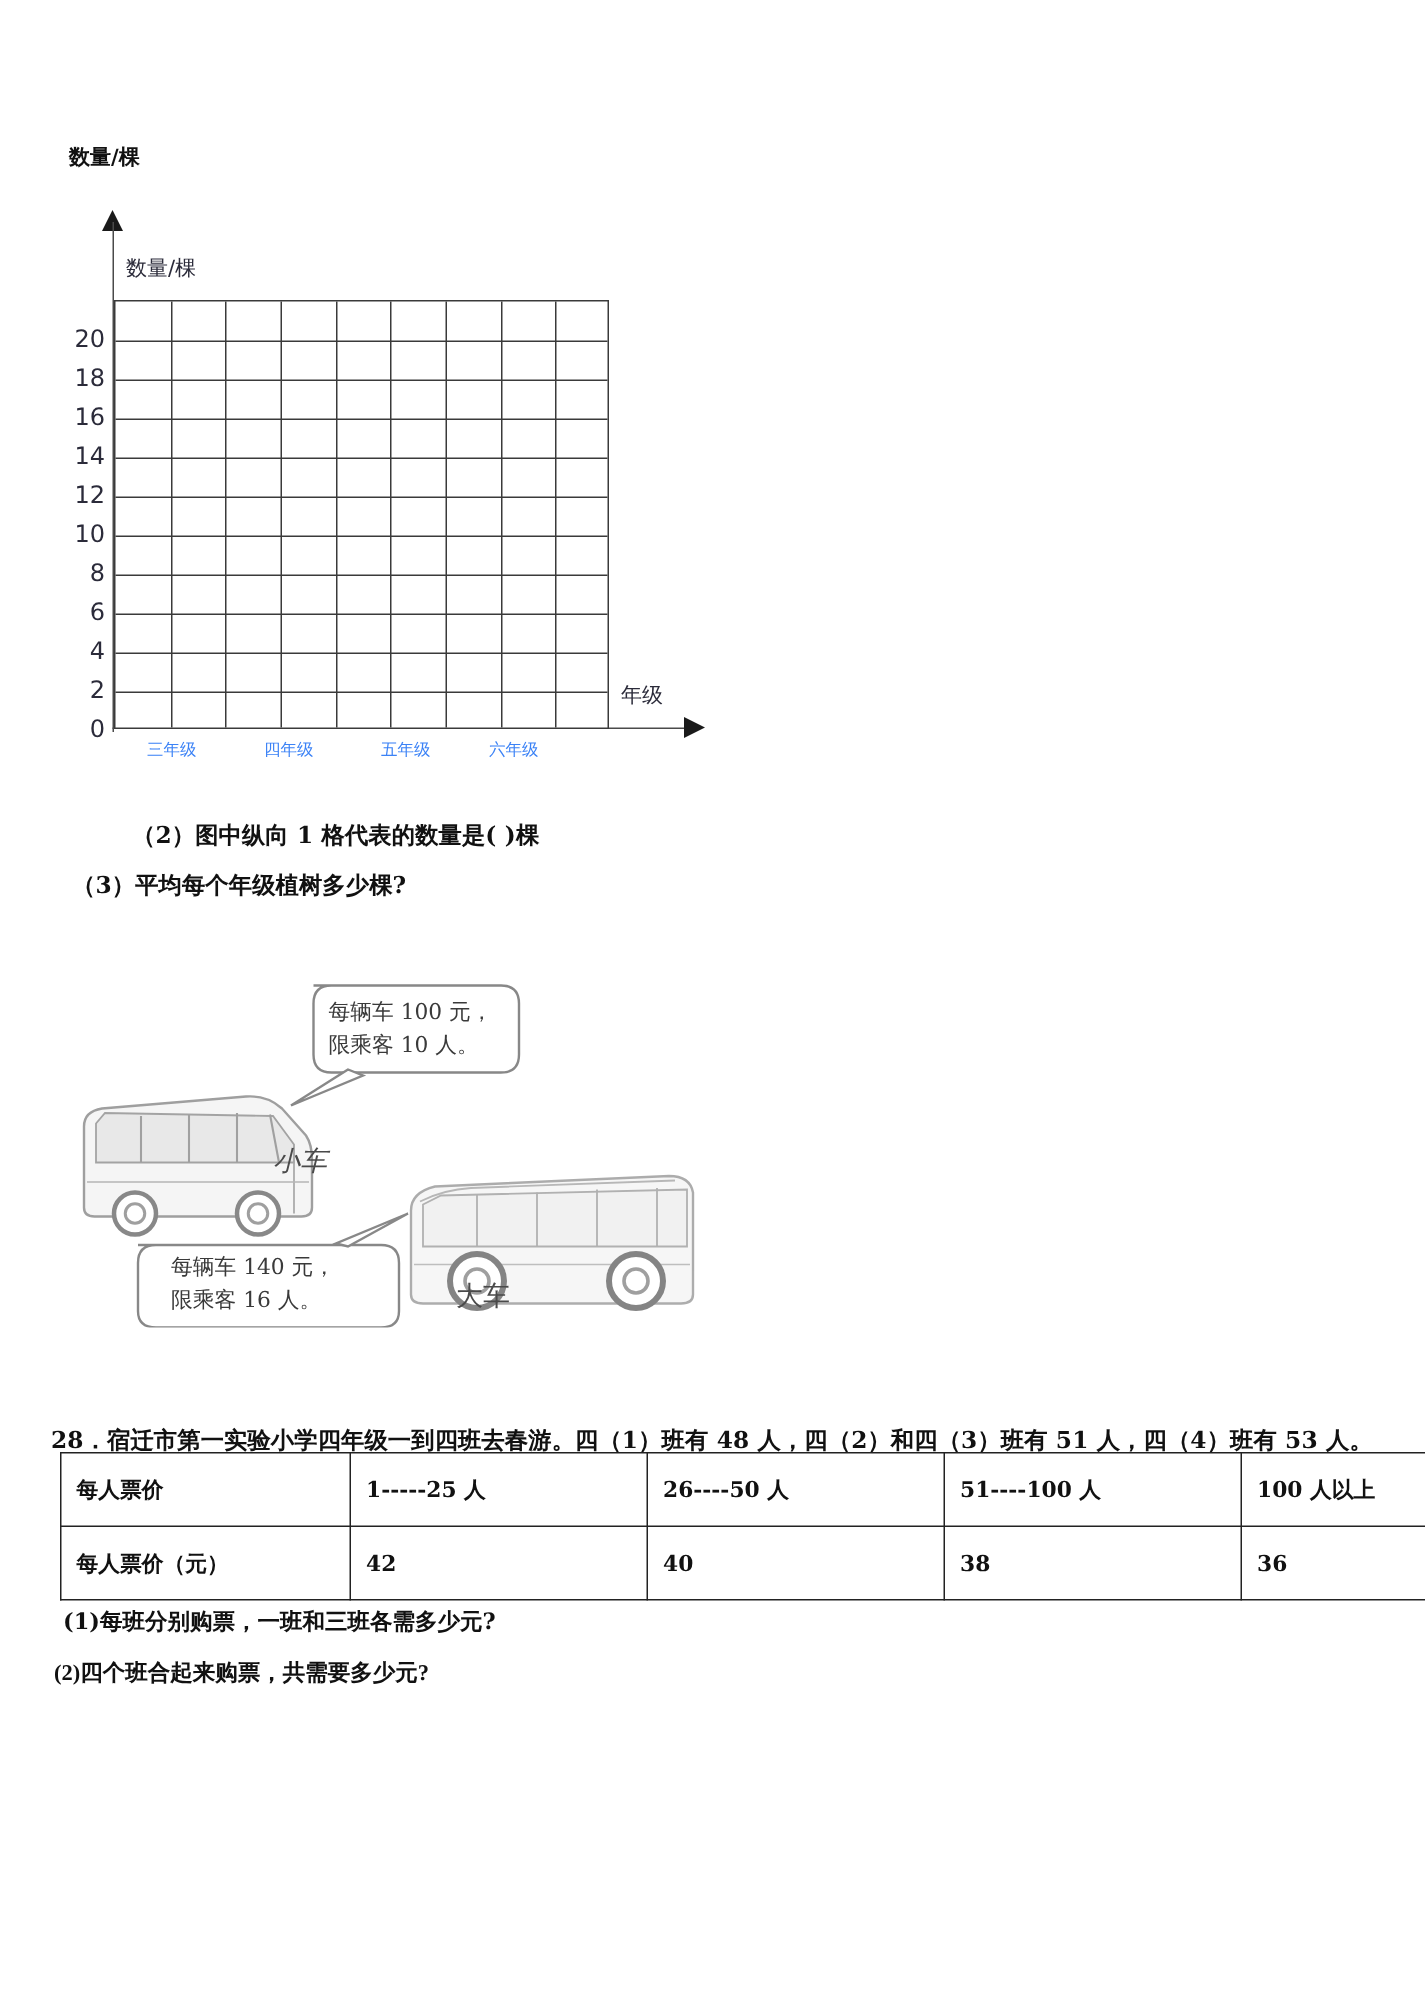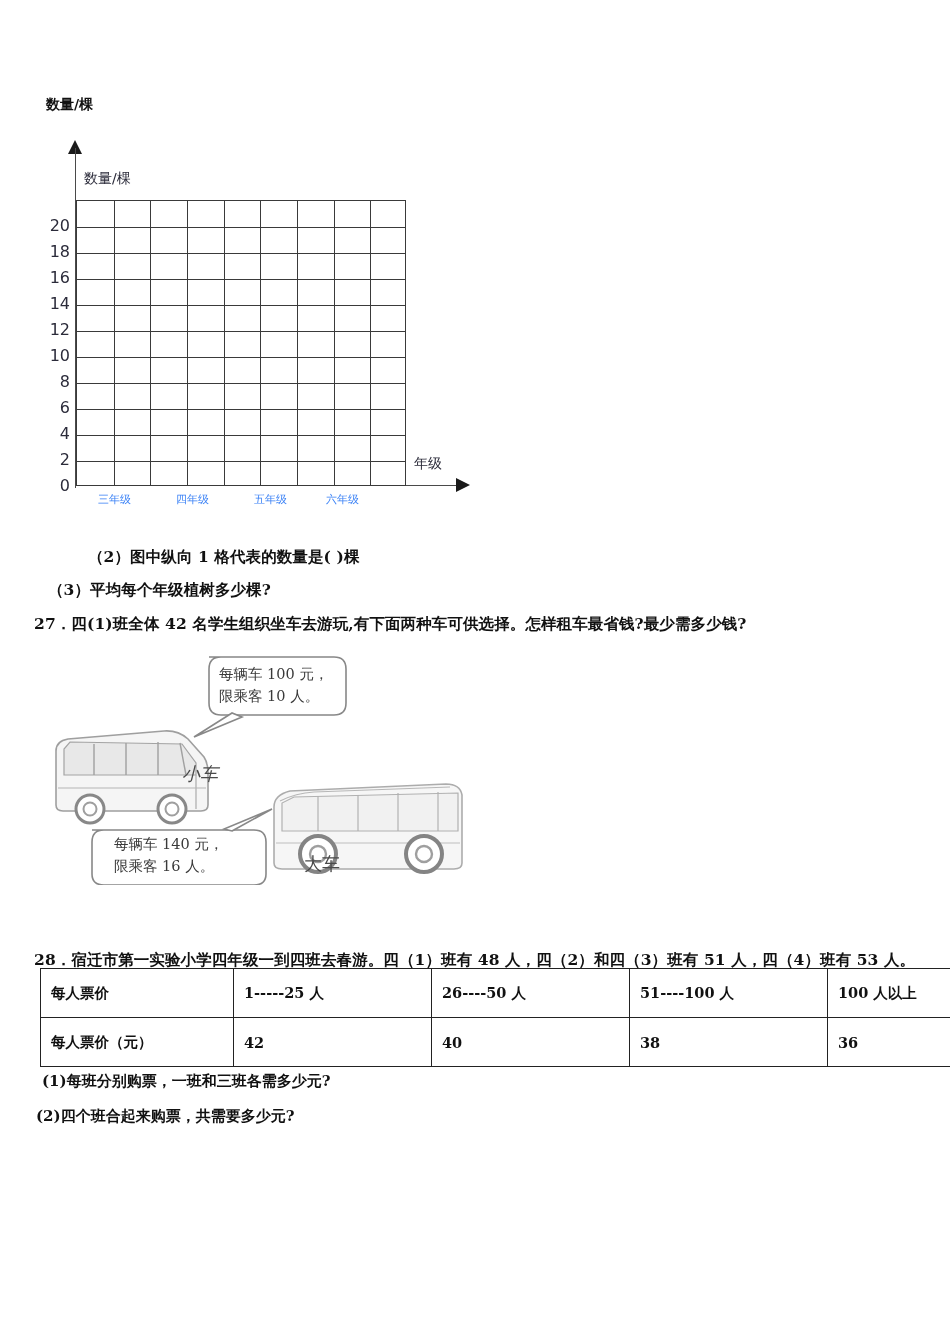--- a/index.html
+++ b/index.html
@@ -200,21 +200,21 @@
     height: 36px;
     vertical-align: middle;
   }
   #price-table td.c0 { width: 172px; }
   #price-table td.c1,
   #price-table td.c2,
   #price-table td.c3,
   #price-table td.c4 { width: 177px; }
 
   #q28-1 { position: absolute; left: 38px; top: 1070px; }
-  #q28-2 { position: absolute; left: 32px; top: 1105px; }
+  #q28-2 { position: absolute; left: 32px; top: 1105px; font-family: Liberation Serif, serif; }
   #q29   { position: absolute; left: 32px; top: 1142px; width: 900px; }
 </style>
 </head>
 <body>
 
 <div class="page">
 
   <div id="chart-block">
 
     <div id="chart-caption-top">数量/棵</div>
@@ -268,21 +268,20 @@
         <div class="xcat" style="left: 172px;">四年级</div>
         <div class="xcat" style="left: 250px;">五年级</div>
         <div class="xcat" style="left: 322px;">六年级</div>
       </div>
   </div>
 
   <div id="q26-2" class="qtext">（2）图中纵向 1 格代表的数量是( )棵</div>
 
   <div id="q26-3" class="qtext">（3）平均每个年级植树多少棵?</div>
 
-  <div id="q27" class="qtext">27．四(1)班全体 42 名学生组织坐车去游玩,有下面两种车可供选择。怎样租车最省钱?最少需多少钱?</div>
 
   <div id="bus-figure">
     <svg width="430" height="240" viewBox="0 0 430 240">
       <defs>
         <filter id="sketchy" x="-20%" y="-20%" width="140%" height="140%">
           <feTurbulence type="fractalNoise" baseFrequency="0.9" numOctaves="3" result="noise"></feTurbulence>
           <feColorMatrix in="noise" type="saturate" values="0"></feColorMatrix>
           <feComponentTransfer result="grain">
             <feFuncA type="linear" slope="0.35" intercept="0"></feFuncA>
           </feComponentTransfer>

